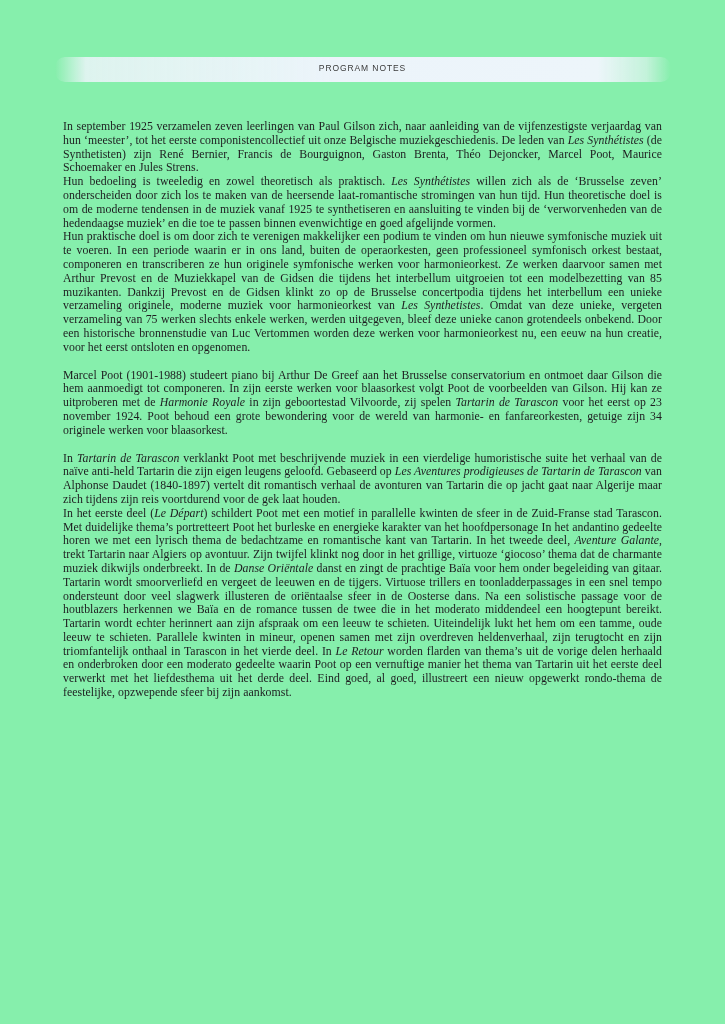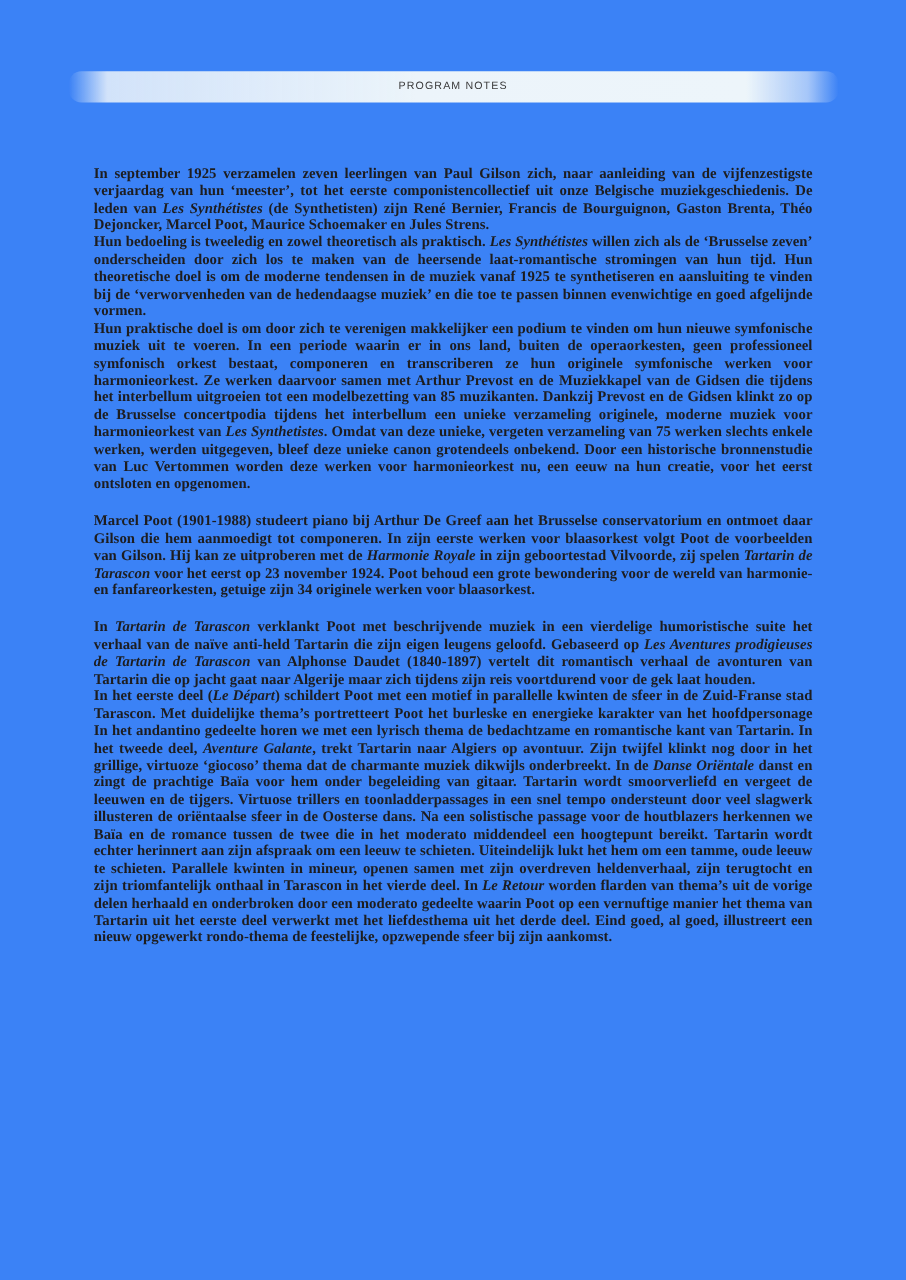--- a/index.html
+++ b/index.html
@@ -11,21 +11,21 @@
     width: 725px;
     height: 1024px;
     position: relative;
     overflow: hidden;
     font-family: "Liberation Serif", serif;
     color: #1d1d1f;
   }
   .page {
     position: absolute;
     inset: 0;
-    background: #3b82f6;
+    background: #86efac;
   }
   .header-band {
     position: absolute;
     left: 55px;
     top: 57px;
     width: 616px;
     height: 25px;
     background: linear-gradient(90deg,
       rgba(237,244,250,0) 0%,
       rgba(237,244,250,0.85) 5%,
@@ -51,21 +51,21 @@
   .document-body {
     position: absolute;
     left: 59px;
     top: 116px;
     width: 607px;
     text-align: justify;
     font-size: 11.8px;
     line-height: 13.8px;
     letter-spacing: 0.05px;
   }
-  .text-block { margin: 16px; font-weight: bold; }
+  .text-block { margin: 4px; }
   .text-block + .text-block { margin-top: 14px; }
   .text-block p { margin: 0; padding: 0; }
   .it { font-style: italic; }
 </style>
 </head>
 <body>
 
 <div class="page">
   <div class="header-band"></div>
   <div class="header-title">PROGRAM NOTES</div>

